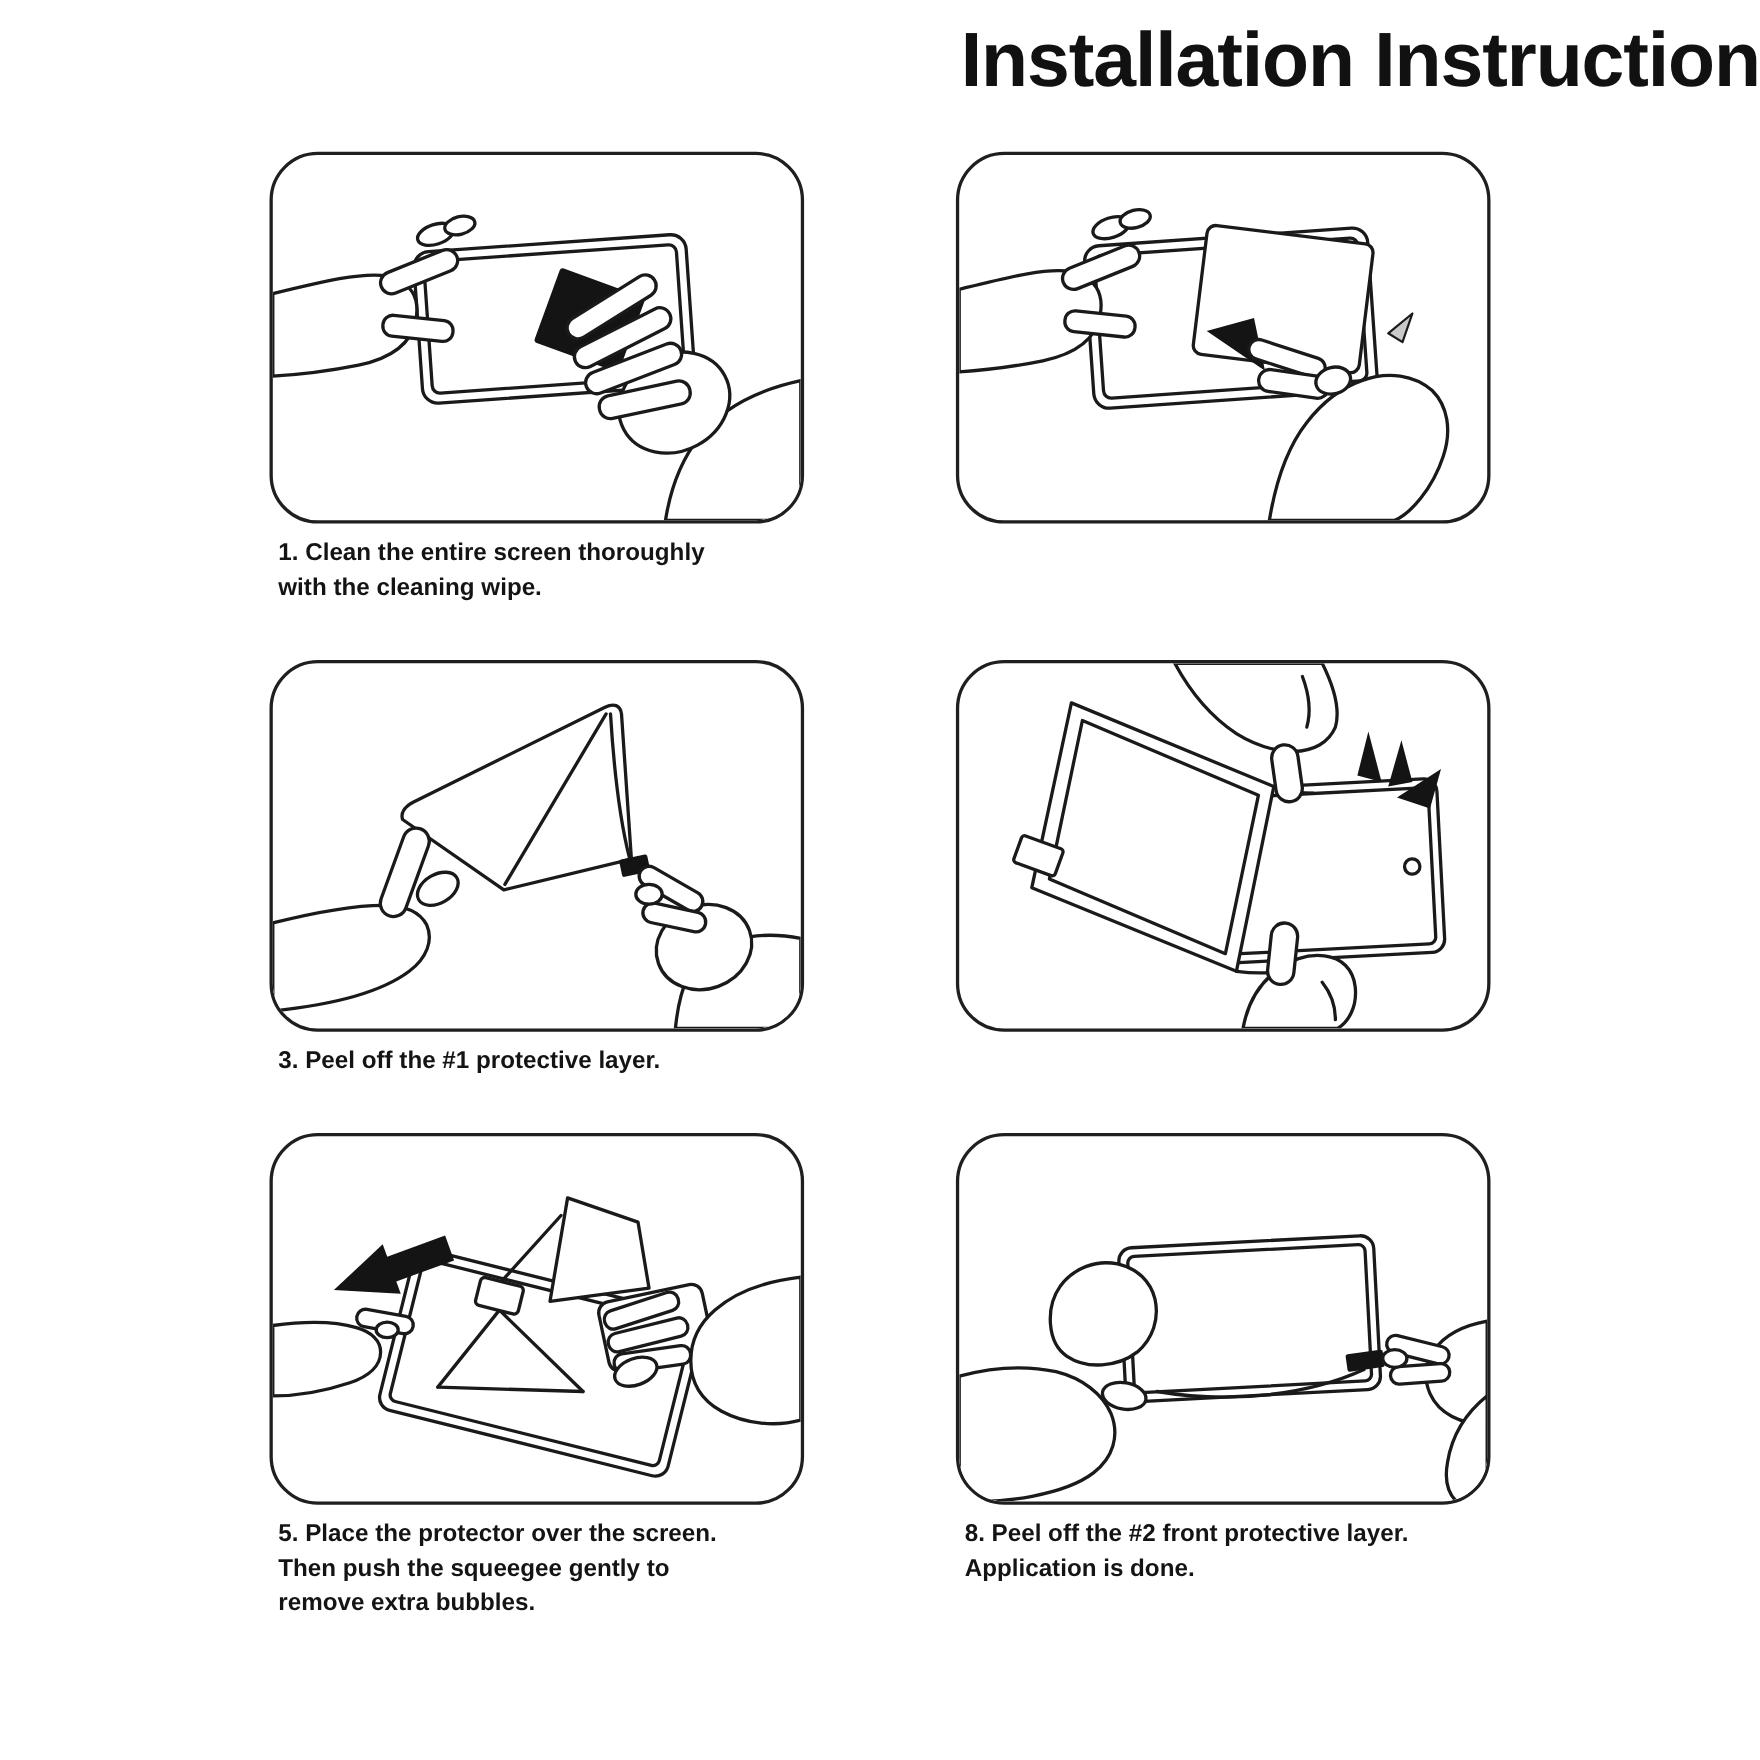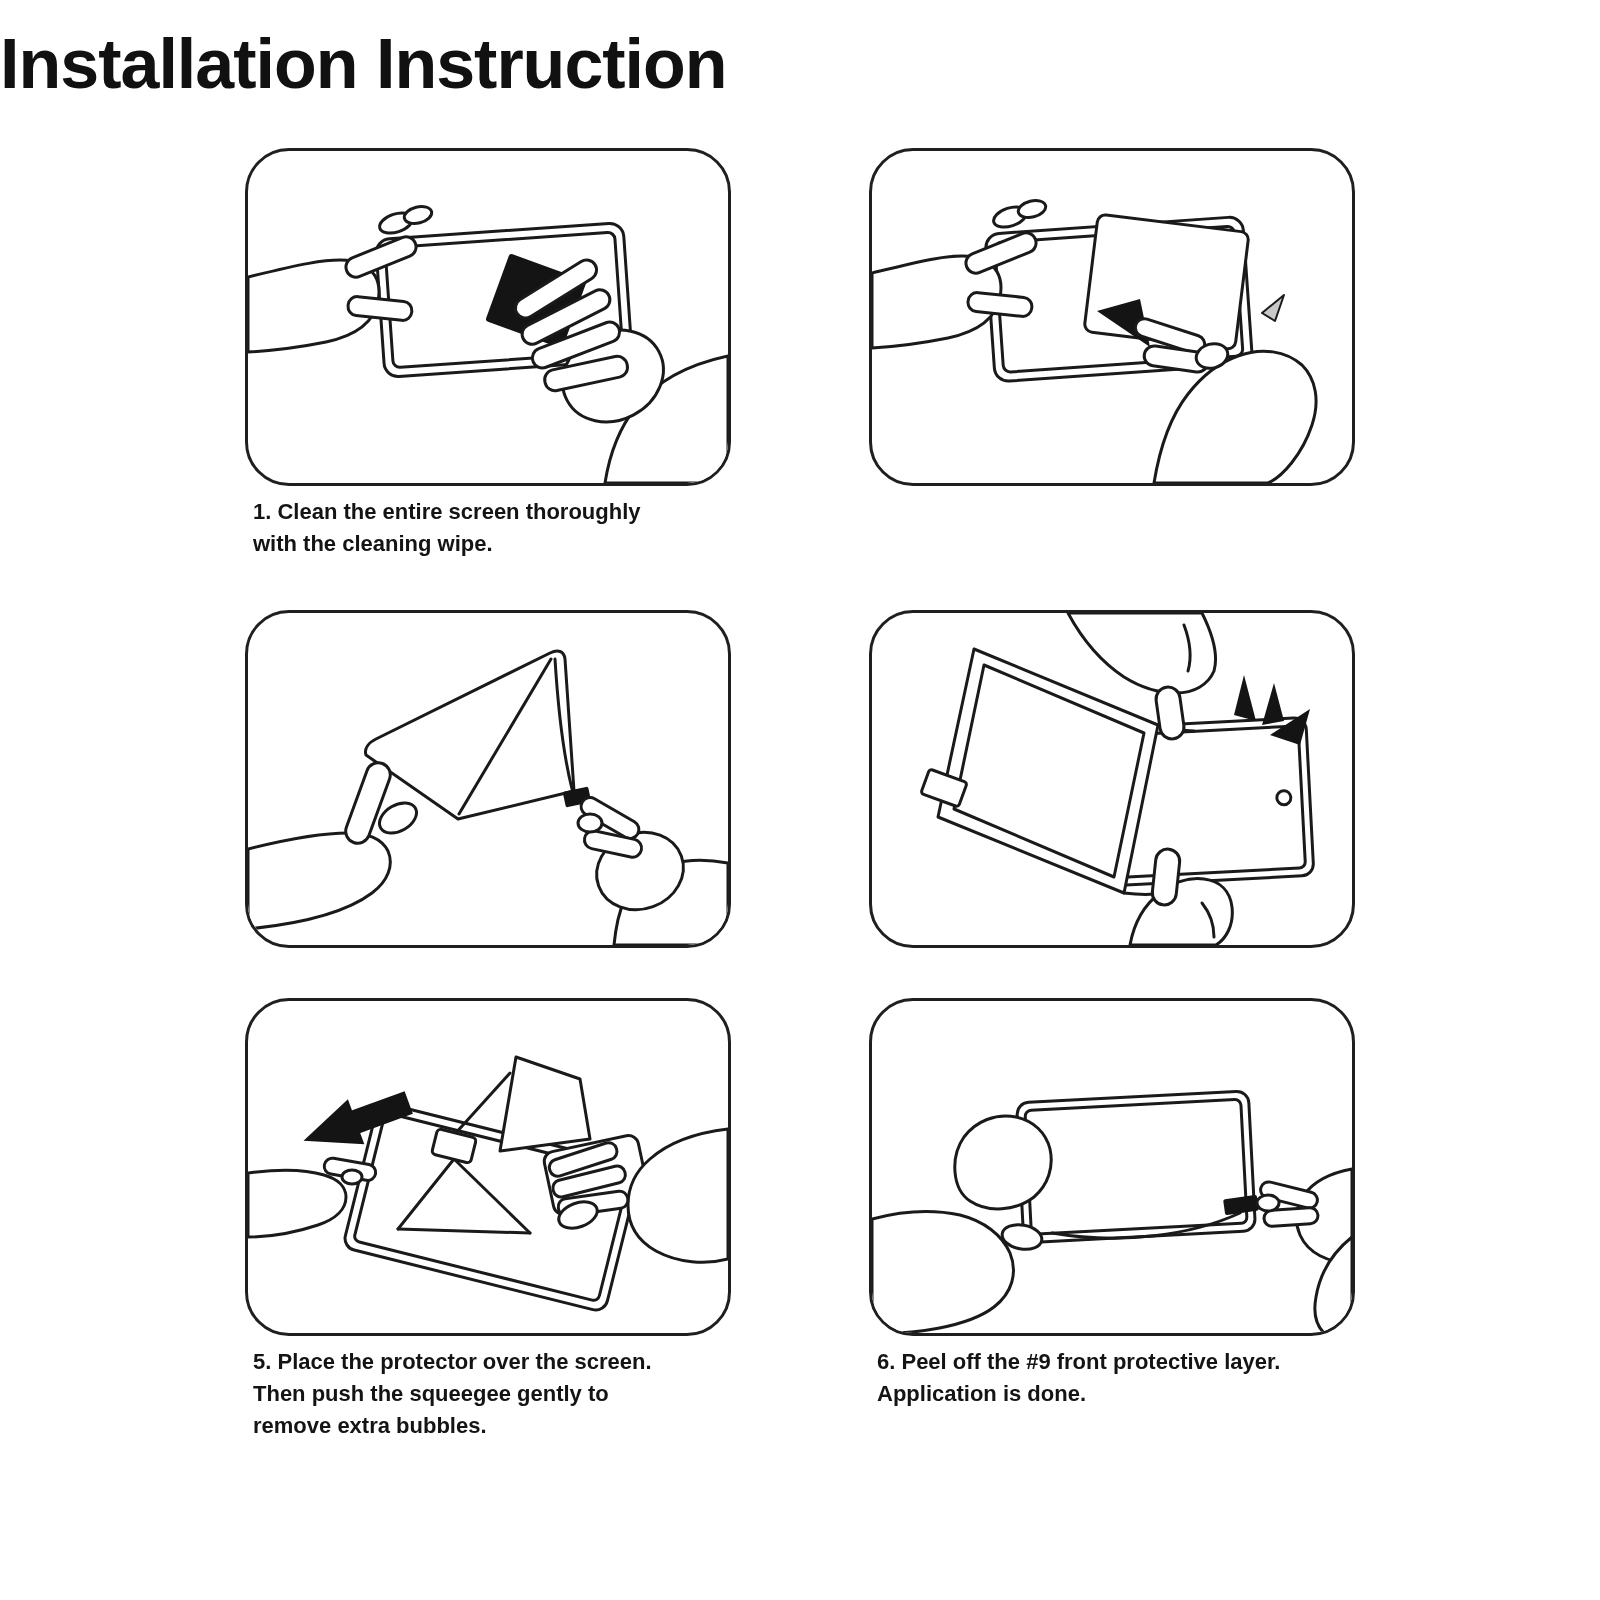--- a/index.html
+++ b/index.html
@@ -6,22 +6,22 @@
   body{
     width:1600px;height:1600px;
     background:#ffffff;
     font-family:"Liberation Sans", sans-serif;
     color:#1a1a1a;
     overflow:hidden;
   }
   .sheet{width:1600px;height:1600px;position:relative;}
   h1.title{
     margin:0;
-    padding-top:24px;
-    text-align:left;
+    padding-top:14px;
+    text-align:right;
     font-size:70px;
     font-weight:700;
     letter-spacing:-1px;
     color:#111;
   }
   .grid{
     width:1110px;
     margin:44px auto 16px auto;
     display:grid;
     grid-template-columns:486px 486px;
@@ -135,20 +135,21 @@
           <rect class="fw" x="108" y="148" width="24" height="84" rx="12" transform="rotate(20 120 190)"></rect>
           <ellipse class="fw" cx="150" cy="205" rx="20" ry="13" transform="rotate(-30 150 205)"></ellipse>
 
           <path class="fw" d="M480,250 C448,244 420,248 398,262 C380,274 370,292 366,332 L480,332 Z"></path>
           <ellipse class="fw" cx="392" cy="258" rx="44" ry="38" transform="rotate(-20 392 258)"></ellipse>
           <rect class="fw" x="330" y="196" width="64" height="18" rx="9" transform="rotate(30 362 205)"></rect>
           <rect class="fw" x="336" y="222" width="58" height="18" rx="9" transform="rotate(12 365 231)"></rect>
           <ellipse class="fw" cx="342" cy="210" rx="12" ry="9"></ellipse>
         </svg>
       </div>
+      <figcaption class="caption">3. Peel off the #1 protective layer.</figcaption>
     </figure>
 
     <figure class="cell">
       <div class="panel">
         <svg viewBox="0 0 480 332">
 
           <g transform="rotate(-3 330 190)">
             <rect class="fw" x="238" y="110" width="200" height="158" rx="12"></rect>
             <rect class="ln" x="246" y="118" width="184" height="142" rx="6"></rect>
             <circle class="ln" cx="412" cy="189" r="7"></circle>
@@ -234,18 +235,18 @@
 
           <rect class="fb" x="352" y="196" width="34" height="16" rx="2" transform="rotate(-8 369 204)"></rect>
 
           <path class="fw" d="M480,168 C458,172 442,180 432,194 C424,206 422,220 428,234 C436,252 456,262 480,262 Z"></path>
           <path class="fw" d="M480,236 C460,252 448,272 444,296 C441,312 444,324 452,332 L480,332 Z"></path>
           <rect class="fw" x="388" y="186" width="58" height="16" rx="8" transform="rotate(14 417 194)"></rect>
           <rect class="fw" x="392" y="208" width="54" height="16" rx="8" transform="rotate(-4 419 216)"></rect>
           <ellipse class="fw" cx="396" cy="202" rx="11" ry="8"></ellipse>
         </svg>
       </div>
-      <figcaption class="caption">6. Peel off the #9 front protective layer.
+      <figcaption class="caption">8. Peel off the #2 front protective layer.
 Application is done.</figcaption>
     </figure>
 
   </div>
 </div>
 
 </body></html>

